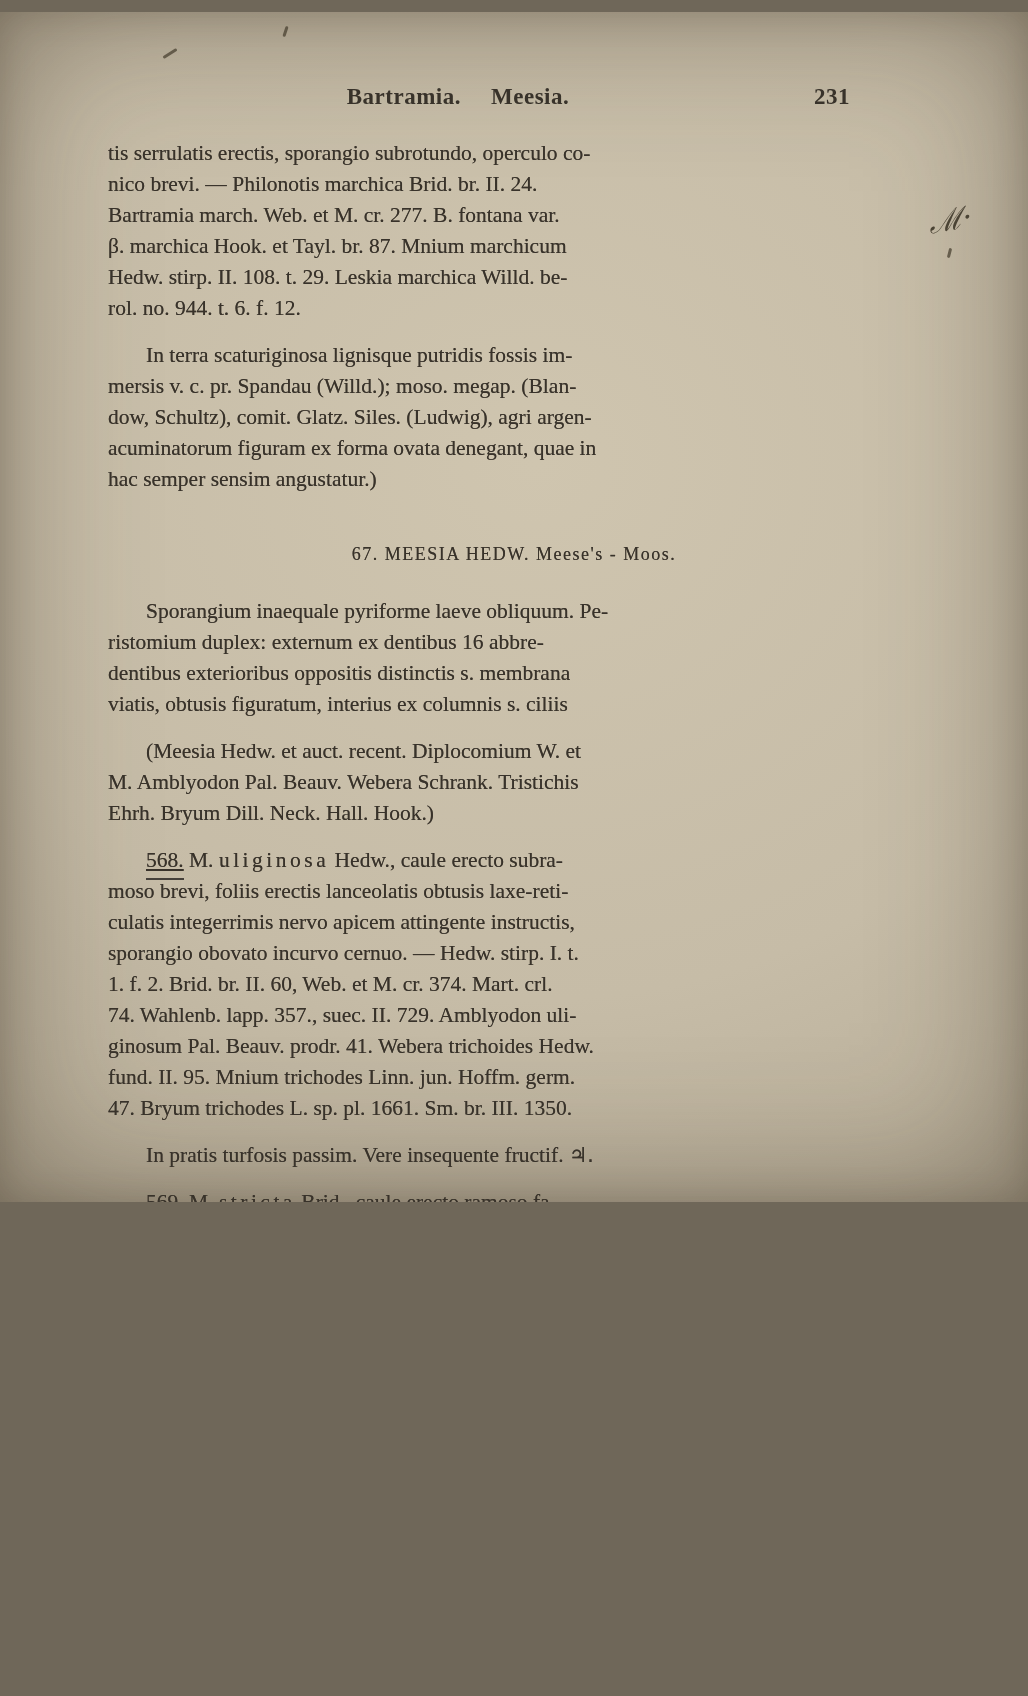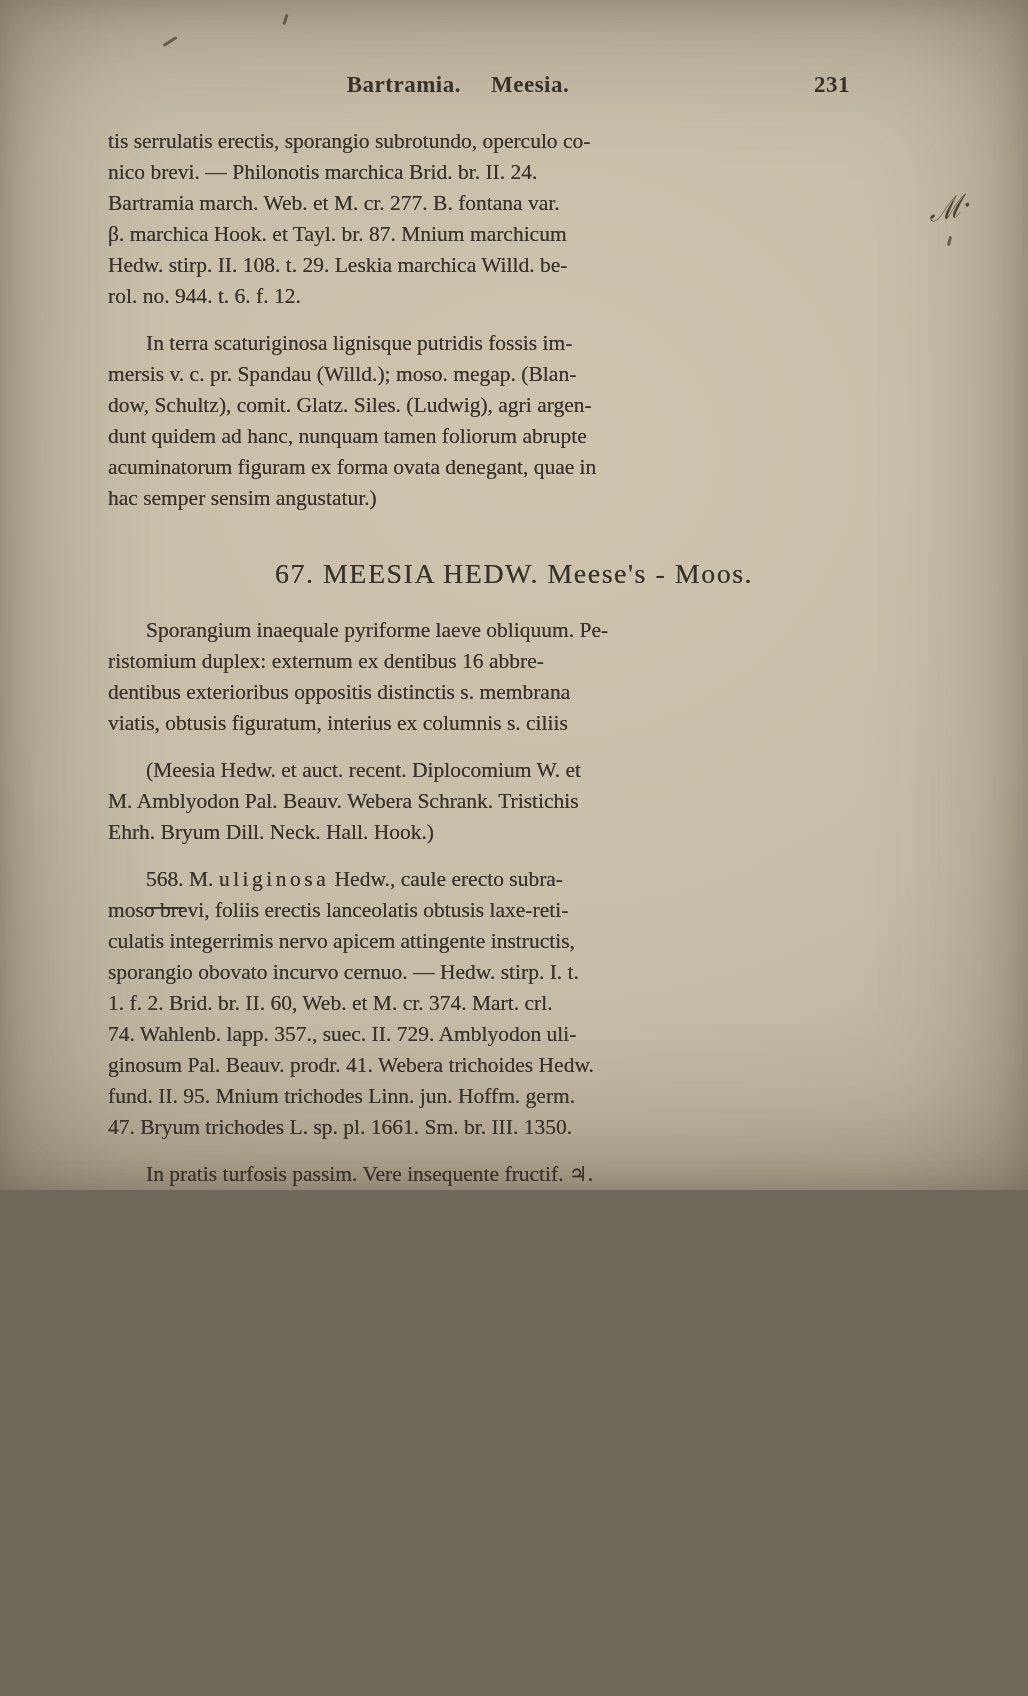--- a/index.html
+++ b/index.html
@@ -1,19 +1,19 @@
 <!DOCTYPE html>
 <html><head>
 <meta charset="utf-8">
 <style>
   html,body{margin:0;padding:0;background:#6f6759;}
   .scan{
     position:relative;
     width:1028px;height:1190px;
-    margin:0 auto;
+    margin:12px auto;
     background:
       radial-gradient(ellipse 130% 100% at 52% 38%, #cfc5af 0%, #c6bca7 45%, #b3a994 78%, #998f7e 100%);
     box-shadow: inset 0 0 150px rgba(55,45,30,.45), inset 0 0 35px rgba(55,45,30,.22);
     overflow:hidden;
     font-family:"Liberation Serif","DejaVu Serif",serif;
     color:#38322a;
   }
   .running-head{
     position:absolute;top:72px;left:110px;width:806px;
     font-size:23px;font-weight:bold;letter-spacing:.5px;
@@ -23,25 +23,25 @@
   .rh-num{position:absolute;right:66px;top:0;font-weight:bold;}
   .text-block{
     position:absolute;top:126px;left:108px;width:812px;
     font-size:21.5px;line-height:31px;
     text-shadow:0 0 .6px rgba(56,50,42,.7);
   }
   .para{margin:0 0 16px 0;}
   .para.ind .line:first-child{text-indent:38px;}
   .para.heading{
     text-align:center;margin:44px 0 26px 0;
-    font-size:28px;letter-spacing:1.5px;
+    font-size:18px;letter-spacing:1.5px;
   }
   .line{white-space:nowrap;}
   .it{}
-  .ul{border-bottom:2px solid #45403a;padding-bottom:16px;}
+  .ul{border-bottom:2px solid #45403a;padding-bottom:6px;text-decoration:underline;}
   .lsp{letter-spacing:3.5px;}
   .sym{font-family:"DejaVu Sans","Liberation Sans",sans-serif;font-size:.95em;}
   .margin-mark{
     position:absolute;top:186px;left:928px;
     font-style:italic;font-size:30px;color:#4a4334;
     transform:rotate(-10deg);
     font-family:"DejaVu Serif",serif;
   }
   .speck{position:absolute;background:#4a4132;border-radius:2px;opacity:.75;}
   .s1{top:40px;left:162px;width:16px;height:3px;transform:rotate(-32deg);}
@@ -69,21 +69,20 @@
         <div class="line"><span>nico brevi. — </span><span class="it">Philonotis marchica Brid. br. II. 24.</span></div>
         <div class="line"><span class="it">Bartramia march. Web. et M. cr. 277. B. fontana var.</span></div>
         <div class="line"><span class="it">β. marchica Hook. et Tayl. br. 87. Mnium marchicum</span></div>
         <div class="line"><span class="it">Hedw. stirp. II. 108. t. 29. Leskia marchica Willd. be-</span></div>
         <div class="line"><span class="it">rol. no. 944. t. 6. f. 12.</span></div>
       </div>
       <div class="para ind">
         <div class="line"><span>In terra scaturiginosa lignisque putridis fossis im-</span></div>
         <div class="line"><span>mersis v. c. pr. Spandau (</span><span class="it">Willd.</span><span>); moso. megap. (</span><span class="it">Blan-</span></div>
         <div class="line"><span class="it">dow, Schultz</span><span>), comit. Glatz. Siles. (</span><span class="it">Ludwig</span><span>), agri argen-</span></div>
-        <div class="line"><span>dunt quidem ad hanc, nunquam tamen foliorum abrupte</span></div>
         <div class="line"><span>acuminatorum figuram ex forma ovata denegant, quae in</span></div>
         <div class="line"><span>hac semper sensim angustatur.)</span></div>
       </div>
       <div class="para heading">
         <div class="line"><span>67. MEESIA HEDW. </span><span class="it">Meese's - Moos.</span></div>
       </div>
       <div class="para ind">
         <div class="line"><span>Sporangium inaequale pyriforme laeve obliquum. Pe-</span></div>
         <div class="line"><span>ristomium duplex: externum ex dentibus 16 abbre-</span></div>
         <div class="line"><span>dentibus exterioribus oppositis distinctis s. membrana</span></div>

